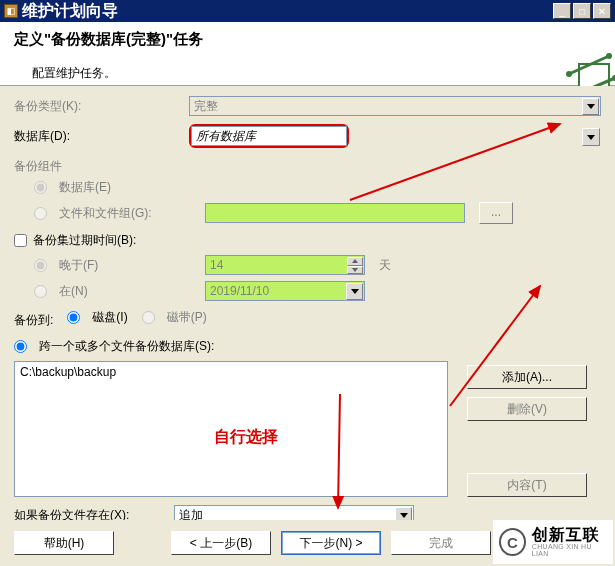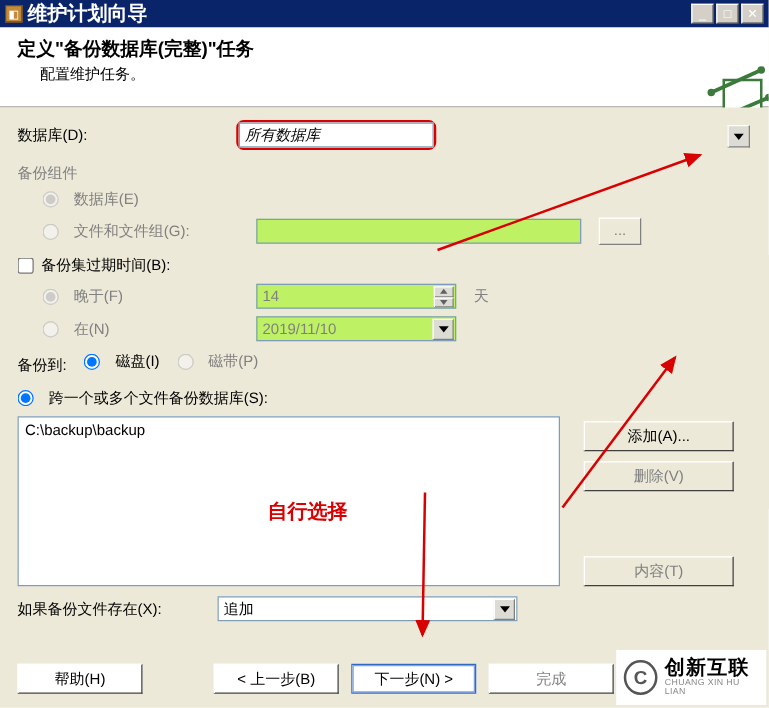--- a/index.html
+++ b/index.html
@@ -4,21 +4,21 @@
 <style>
   * { box-sizing: border-box; font-family: "Microsoft YaHei", SimSun, Arial, sans-serif; font-size: 12px; }
   body { margin: 0; padding: 0; background: #fff; width: 615px; height: 566px; overflow: hidden; position: relative; }
   .titlebar { background: linear-gradient(#0a246a, #0a246a); color: #fff; height: 22px; display: flex; align-items: center; padding: 0 4px; }
   .tb-icon { width: 14px; height: 14px; background: #c38b3a; margin-right: 4px; border: 1px solid #704c12; display:inline-flex;align-items:center;justify-content:center;font-size:9px;color:#fff;}
   .tb-title { flex: 1; font-weight: bold; font-size: 16px; }
   .tb-btns { display: flex; gap: 2px; }
   .tb-btn { width: 18px; height: 16px; background: #d4d0c8; border: 1px solid #fff; border-right-color:#404040; border-bottom-color:#404040; display: inline-flex; align-items: center; justify-content: center; font-size: 10px; font-family: Arial; cursor: default; }
   .header { padding: 8px 14px 6px 14px; border-bottom: 1px solid #a0a0a0; position: relative; height: 64px; background: #fff; }
   .header h1 { margin: 0; font-size: 15px; font-weight: bold; }
-  .header .sub { margin: 2px 0 0 18px; font-size: 12px; }
+  .header .sub { margin: 16px 0 0 18px; font-size: 12px; }
   .header-graphic { position: absolute; right: 0; top: 24px; width: 54px; height: 54px; overflow:hidden;}
   .header-graphic svg { width:60px; height:60px; }
   .body { background: #ece9d8; padding: 10px 14px 52px 14px; height: calc(566px - 22px - 64px); position: relative; }
   .row { display: flex; align-items: center; margin-bottom: 8px; }
   .lbl { width: 175px; }
   .lbl.disabled, .disabled { color: #808080; }
   .wide-select { flex: 1; height: 20px; background: #fff; border: 1px solid #7f9db9; display: flex; align-items: center; padding: 0 4px; position: relative; }
   .wide-select.disabled { background: #ece9d8; color:#808080; }
   .dd-btn { position: absolute; right: 1px; top: 1px; width: 17px; height: 17px; background: #dcdcd5; border: 1px solid #fff; border-right-color:#808080;border-bottom-color:#808080; display:flex;align-items:center;justify-content:center;}
   .dd-btn::after { content:""; width:0;height:0;border-left:4px solid transparent;border-right:4px solid transparent;border-top:5px solid #000;}
@@ -79,20 +79,27 @@
         <circle cx="8" cy="28" r="3" fill="#3b7a3b"></circle>
         <circle cx="48" cy="10" r="3" fill="#3b7a3b"></circle>
         <circle cx="12" cy="50" r="3" fill="#3b7a3b"></circle>
         <circle cx="54" cy="32" r="3" fill="#3b7a3b"></circle>
       </svg>
   </div>
 </div>
 
 <div class="body">
 
+  <div class="row">
+    <span class="lbl disabled">备份类型(K):</span>
+    <div class="wide-select disabled">
+      <span>完整</span>
+      <span class="dd-btn"></span>
+    </div>
+  </div>
 
   <div class="row">
     <span class="lbl">数据库(D):</span>
     <div style="flex:1; display:flex; align-items:center;">
       <div class="highlight-red" style="flex:0 0 160px;font-style:italic;">
         <div class="wide-select" style="border:1px solid #7f9db9;">
           <span>所有数据库</span>
         </div>
       </div>
       <div style="flex:1;"></div>

